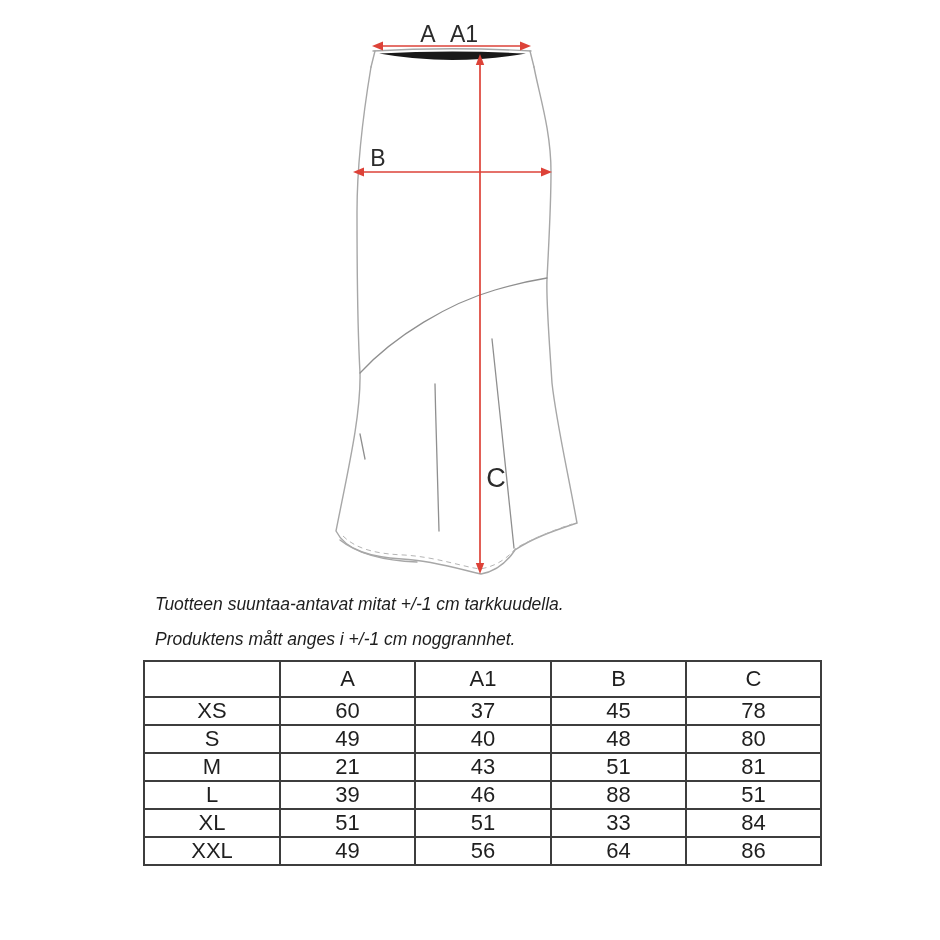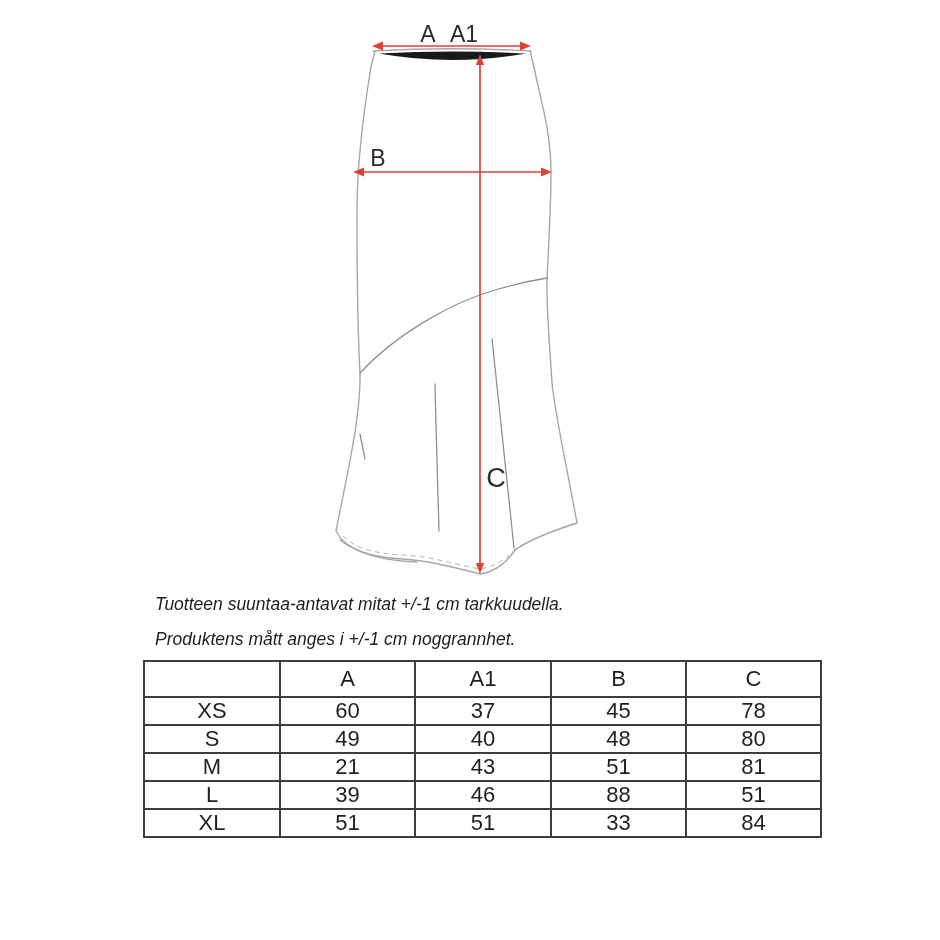--- a/index.html
+++ b/index.html
@@ -160,15 +160,22 @@
         <td>88</td>
         <td>51</td>
       </tr>
       <tr>
         <td>XL</td>
         <td>51</td>
         <td>51</td>
         <td>33</td>
         <td>84</td>
       </tr>
+      <tr>
+        <td>XXL</td>
+        <td>49</td>
+        <td>56</td>
+        <td>64</td>
+        <td>86</td>
+      </tr>
     </tbody>
   </table>
 </div>
 
 </body></html>

